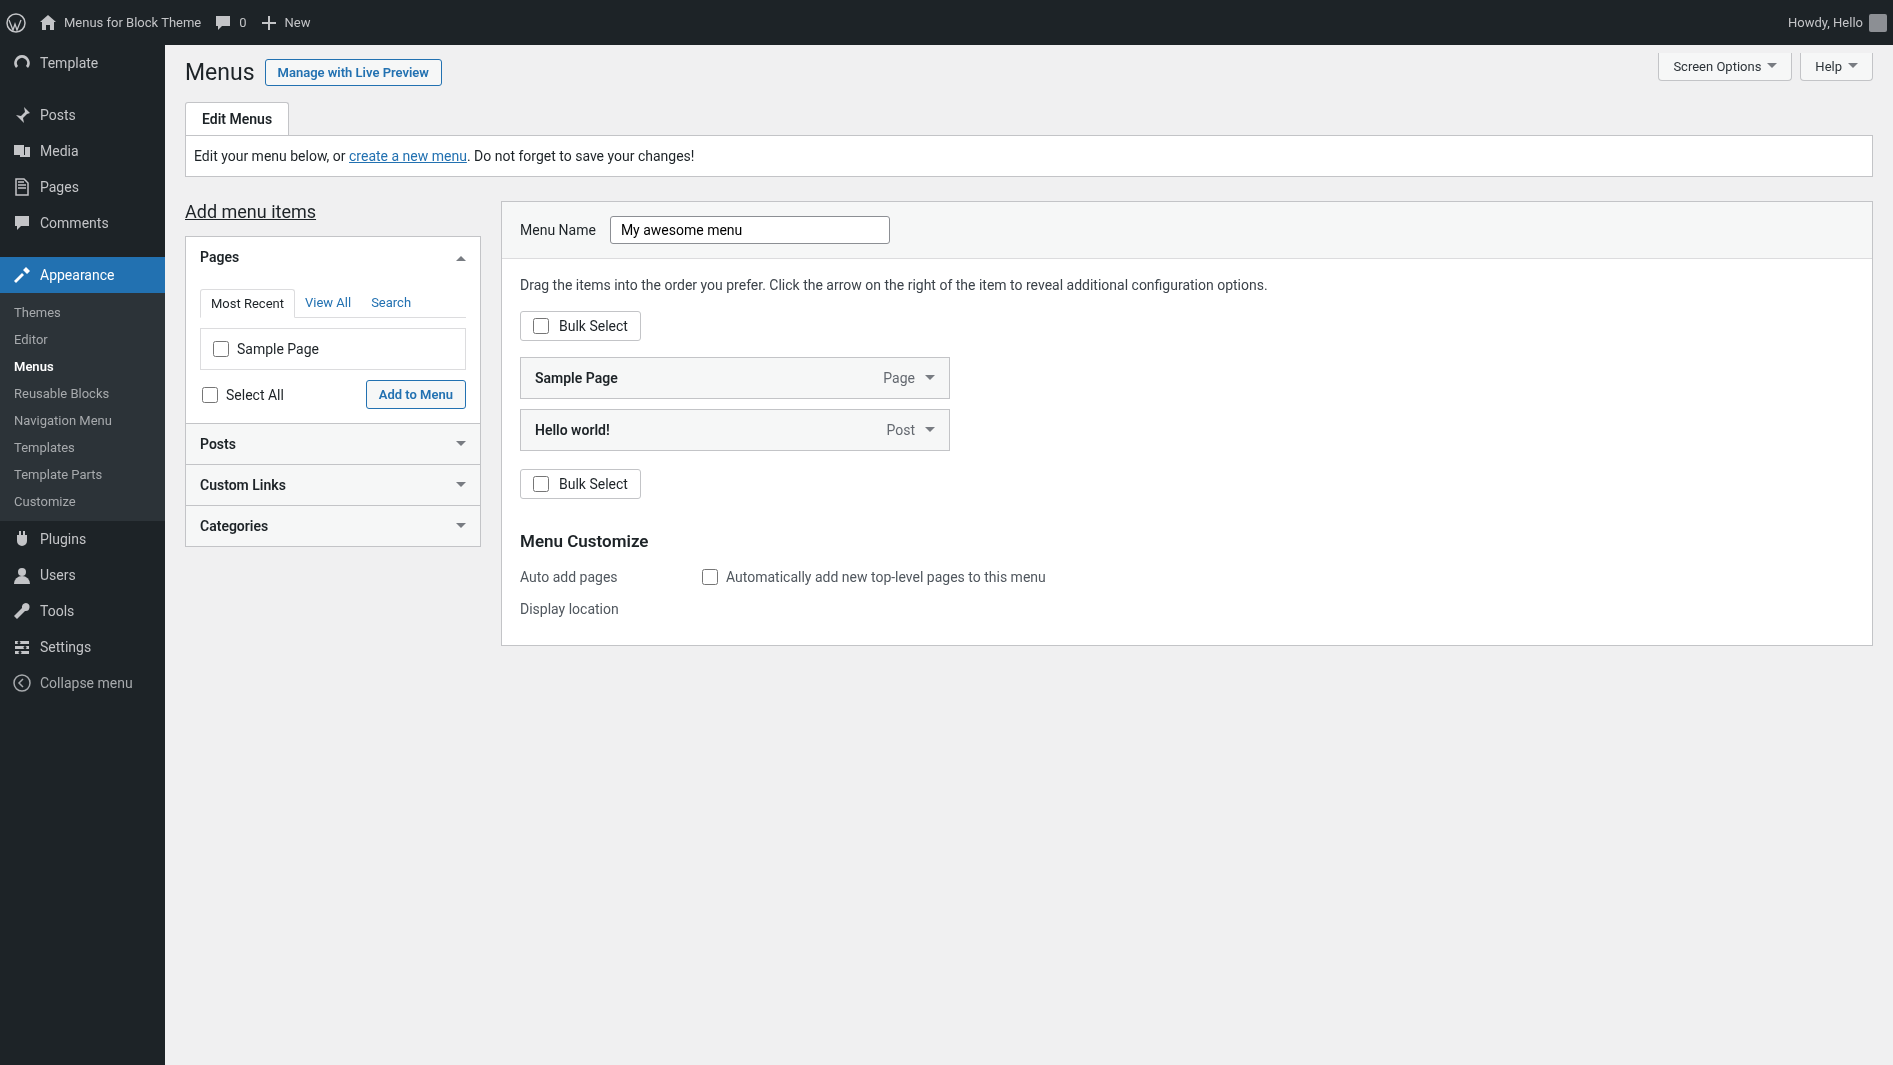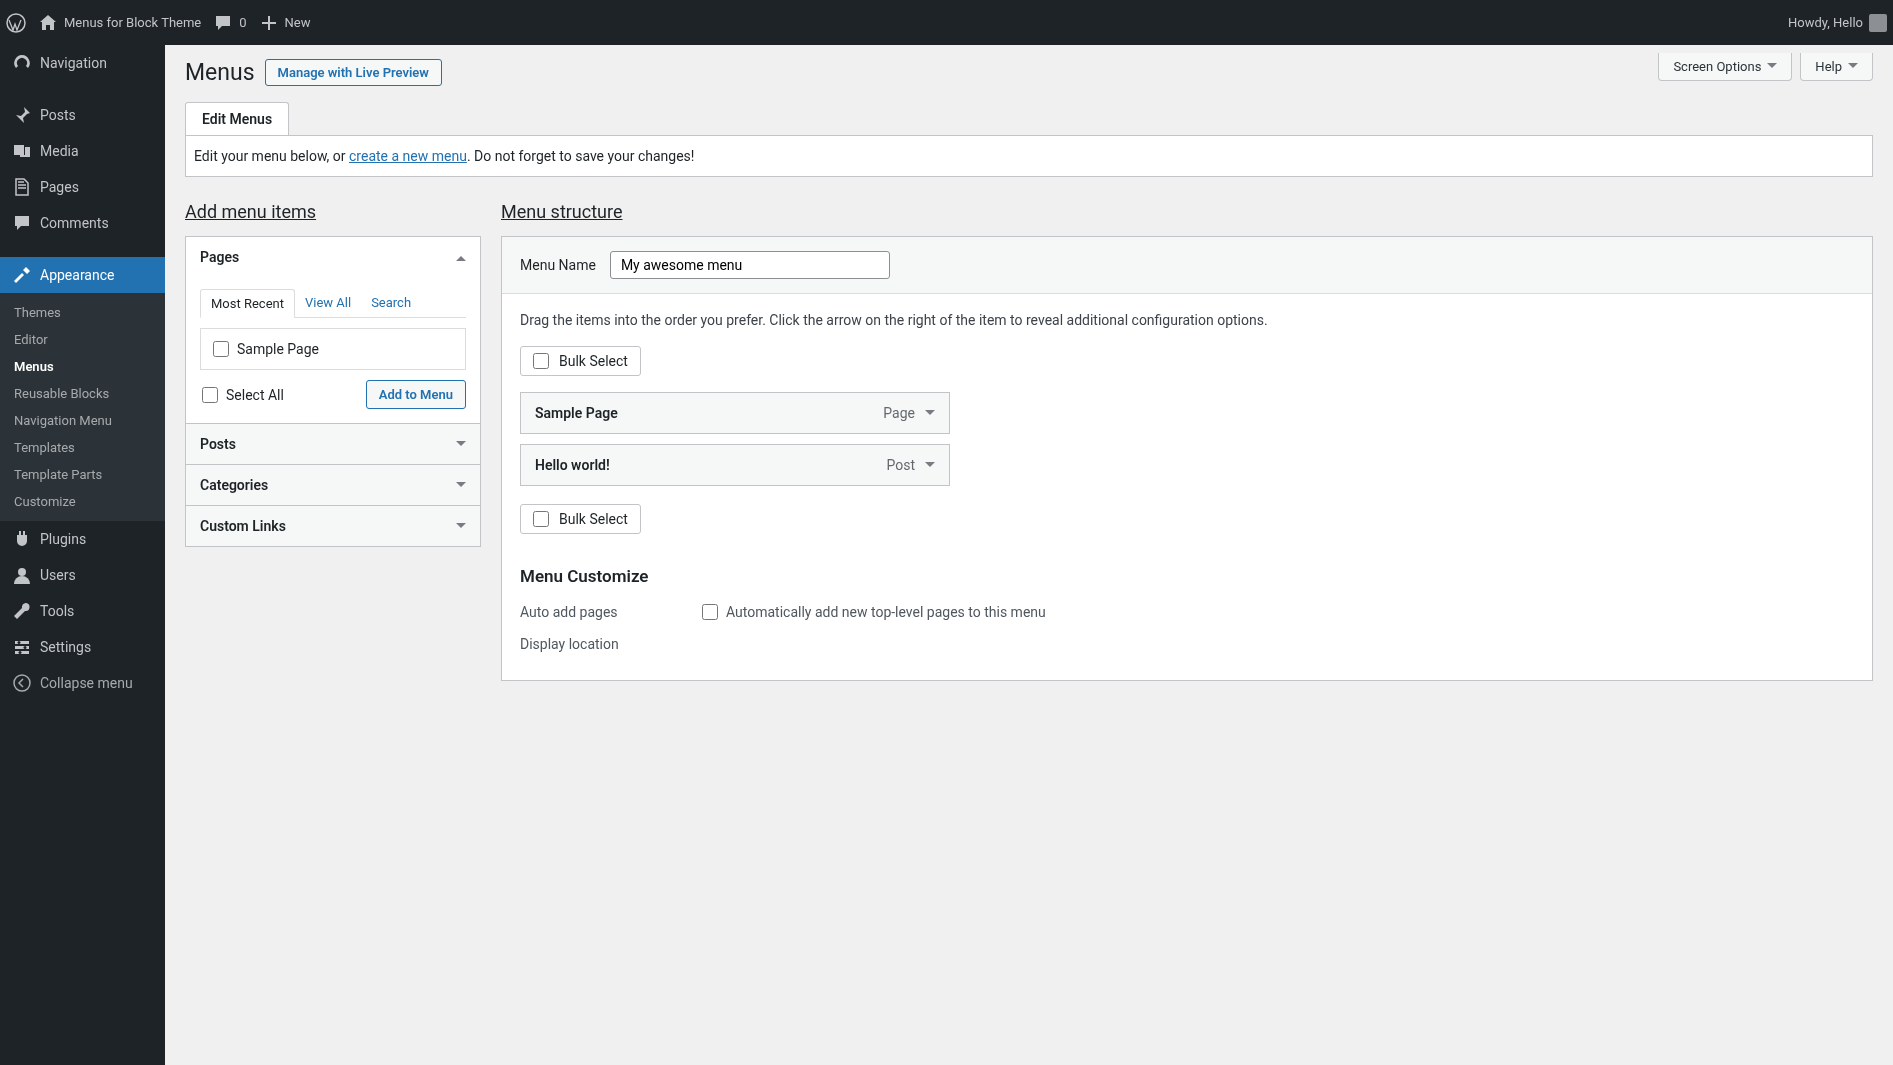--- a/index.html
+++ b/index.html
@@ -98,21 +98,21 @@
     </span>
   </div>
 </div>
 
 <div class="layout">
   <div class="sidebar">
     <div class="menu-item">
       <svg class="dashicon" viewBox="0 0 20 20">
           <path d="M10 2a8 8 0 00-6 13l2-2a5 5 0 118 0l2 2a8 8 0 00-6-13z"></path>
         </svg>
-      <span>Navigation</span>
+      <span>Template</span>
     </div>
     <div style="height:16px"></div>
     <div class="menu-item">
       <svg class="dashicon" viewBox="0 0 20 20">
           <path d="M12 2l6 6-3 1-4 4 1 5-4-4-5 5 5-5-4-4 5 1 4-4z"></path>
         </svg>
       <span>Posts</span>
     </div>
     <div class="menu-item">
       <svg class="dashicon" viewBox="0 0 20 20">
@@ -238,32 +238,31 @@
                 <span>Select All</span>
               </label>
               <button class="link-btn">Add to Menu</button>
             </div>
           </div>
           <div class="acc-head">
             <span>Posts</span>
             <span class="tri-down"></span>
           </div>
           <div class="acc-head">
+            <span>Custom Links</span>
+            <span class="tri-down"></span>
+          </div>
+          <div class="acc-head">
             <span>Categories</span>
             <span class="tri-down"></span>
           </div>
-          <div class="acc-head">
-            <span>Custom Links</span>
-            <span class="tri-down"></span>
-          </div>
         </div>
       </div>
 
       <div class="col-right">
-        <div class="h3">Menu structure</div>
         <div class="structure-box">
           <div class="sb-top">
             <label style="font-size:14px;">Menu Name</label>
             <input class="menu-name-input" type="text" value="My awesome menu" style="">
           </div>
           <div class="sb-body">
             <div class="descr">Drag the items into the order you prefer. Click the arrow on the right of the item to reveal additional configuration options.</div>
             <label class="bulk">
               <input type="checkbox" style="">
               <span>Bulk Select</span>

